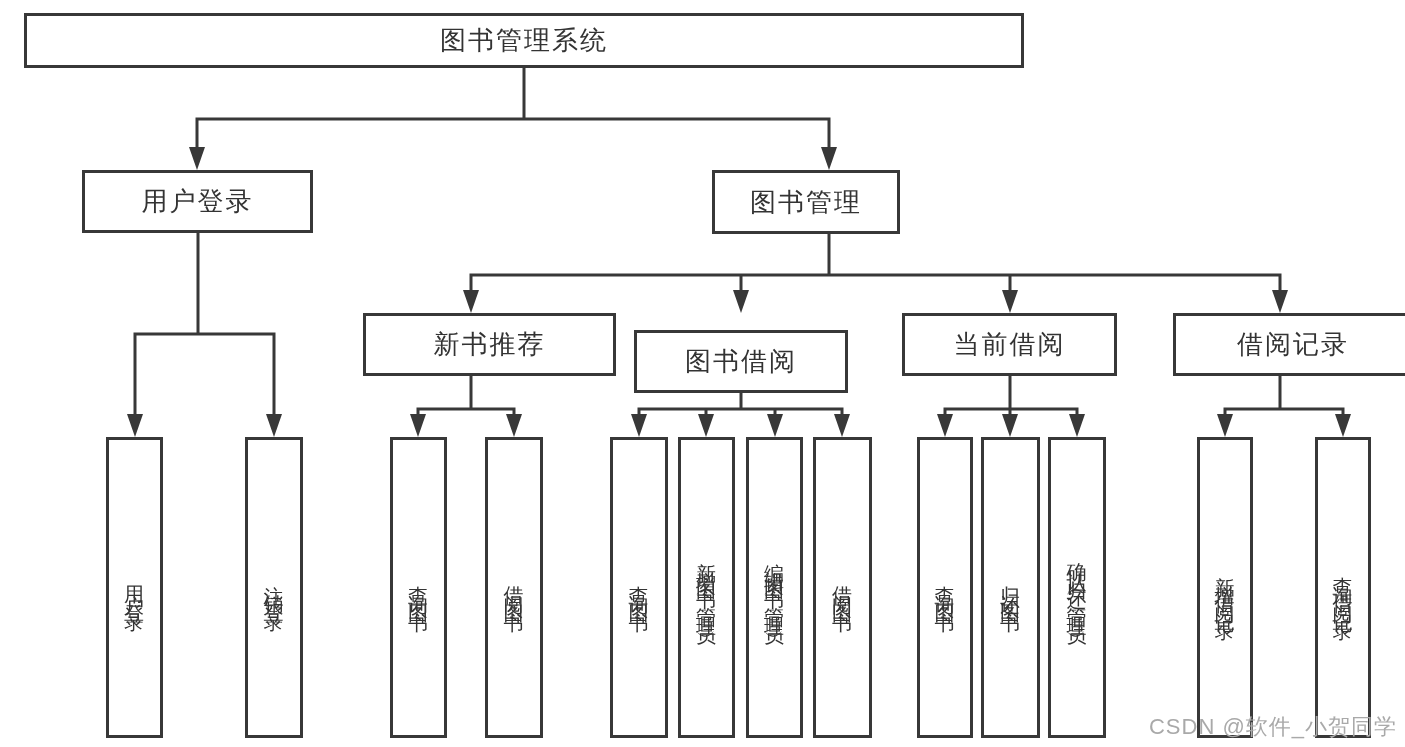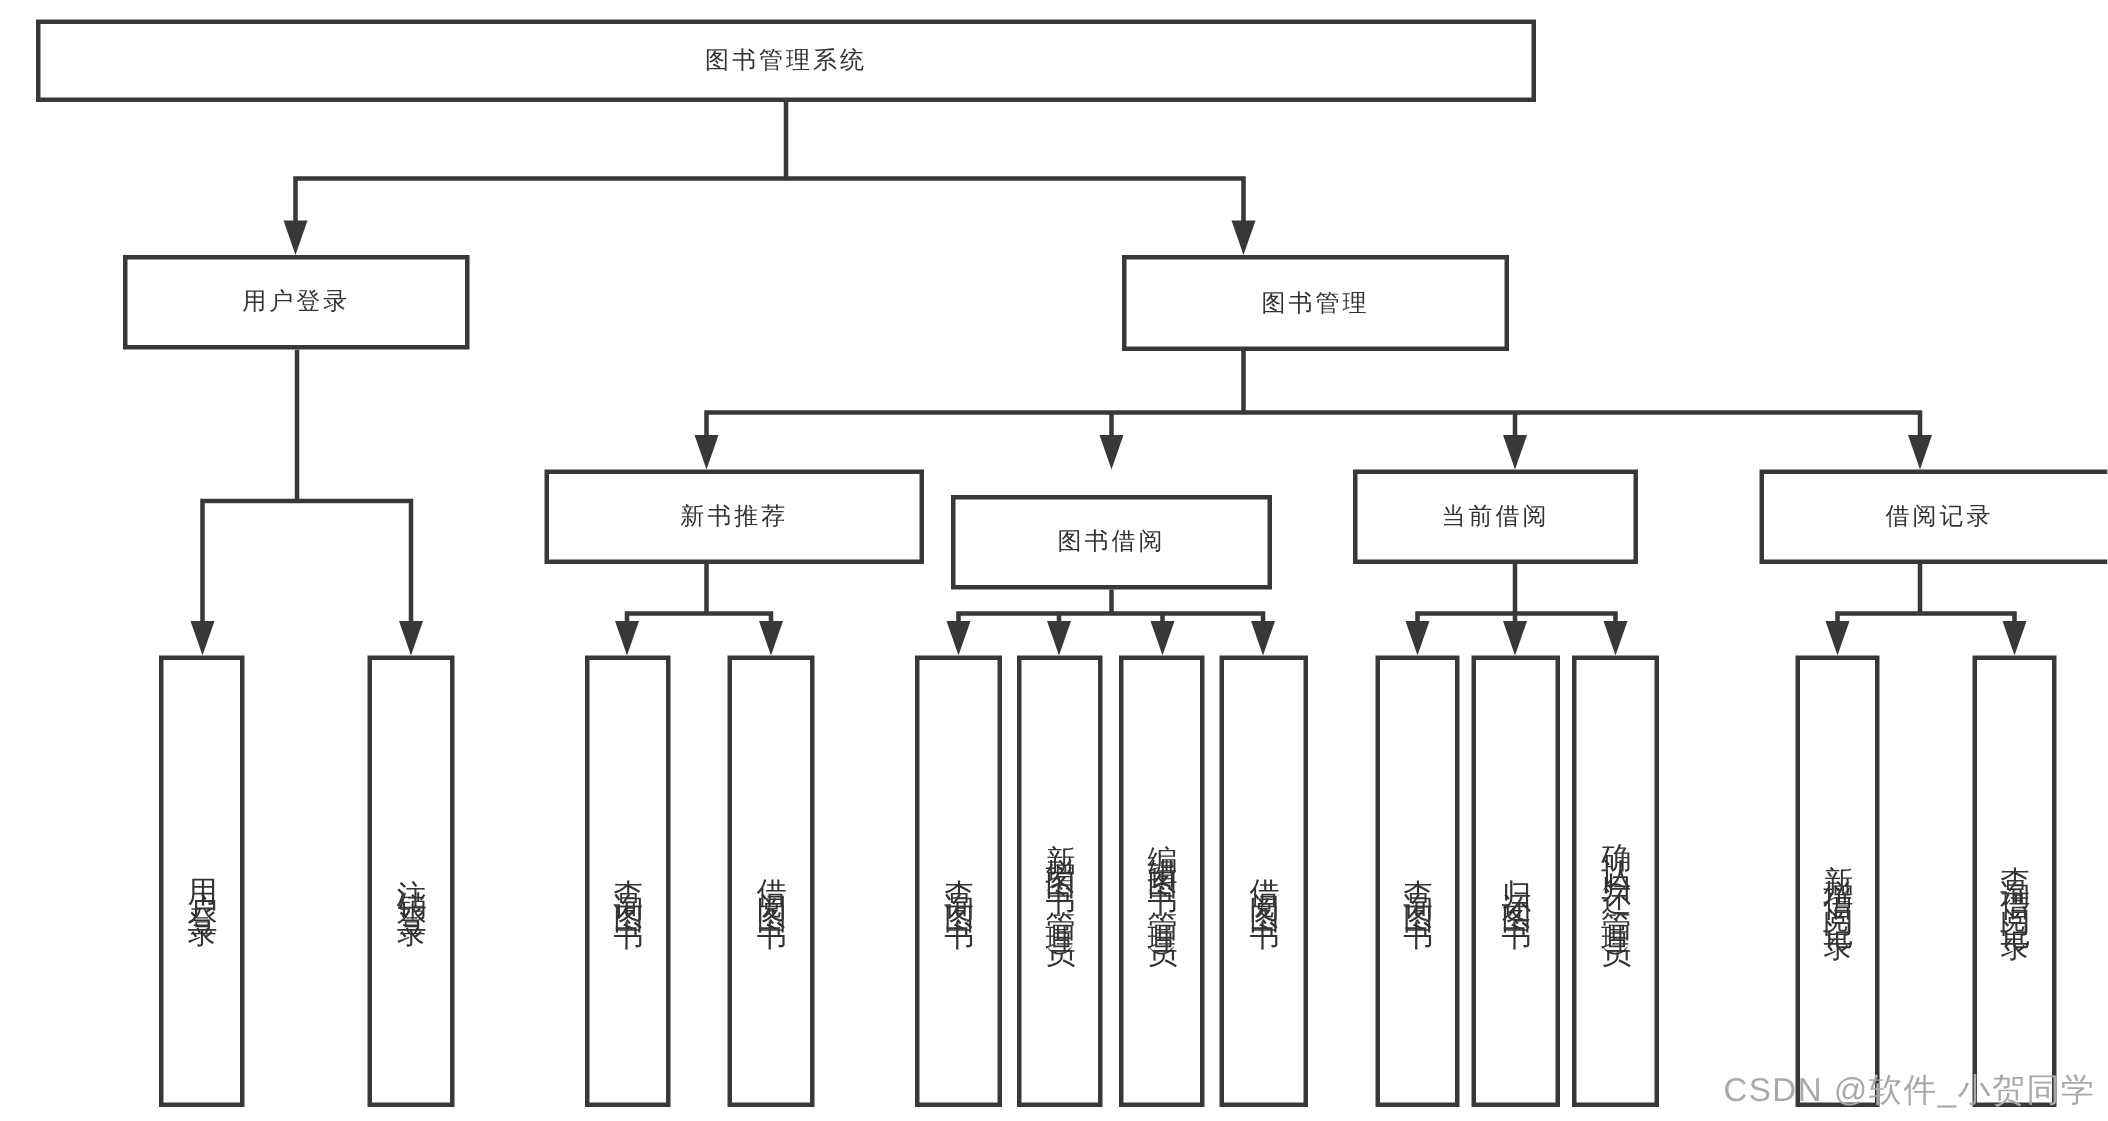--- a/index.html
+++ b/index.html
@@ -14,21 +14,21 @@
   svg.edges{position:absolute;left:0;top:0;z-index:1;}
   .edge{fill:none;stroke:var(--line,#383838);stroke-width:3;}
   .arrow{fill:var(--line,#383838);stroke:none;}
   .node{
     position:absolute;box-sizing:border-box;
     border:3px solid var(--line,#383838);
     background:#ffffff;
     display:flex;align-items:center;justify-content:center;
     z-index:2;
   }
-  .hlabel{font-size:16px;letter-spacing:2px;white-space:nowrap;}
+  .hlabel{font-size:26px;letter-spacing:2px;white-space:nowrap;}
   .leaf .vtext{
     writing-mode:vertical-rl;
     font-size:20px;letter-spacing:9px;line-height:1.1;
     white-space:nowrap;
   }
   .watermark{
     position:absolute;right:8px;bottom:5px;z-index:5;
     font-size:22px;letter-spacing:1px;
     color:var(--watermark,#a9a9a9);
     white-space:nowrap;
@@ -66,25 +66,25 @@
     <polygon class="arrow" points="937,414 953,414 945,437"></polygon>
     <polygon class="arrow" points="1002,414 1018,414 1010,437"></polygon>
     <polygon class="arrow" points="1069,414 1085,414 1077,437"></polygon>
     <polygon class="arrow" points="1217,414 1233,414 1225,437"></polygon>
     <polygon class="arrow" points="1335,414 1351,414 1343,437"></polygon>
   </svg>
 
   <div class="node hlabel" style="left:24px;top:13px;width:1000px;height:55px;">图书管理系统</div>
 
   <div class="node hlabel" style="left:82px;top:170px;width:231px;height:63px;">用户登录</div>
-  <div class="node hlabel" style="left:748px;top:170px;width:258px;height:64px;">图书管理</div>
+  <div class="node hlabel" style="left:712px;top:170px;width:188px;height:64px;">图书管理</div>
 
   <div class="node hlabel" style="left:363px;top:313px;width:253px;height:63px;">新书推荐</div>
   <div class="node hlabel" style="left:634px;top:330px;width:214px;height:63px;">图书借阅</div>
-  <div class="node hlabel" style="left:902px;top:313px;width:190px;height:63px;">当前借阅</div>
+  <div class="node hlabel" style="left:902px;top:313px;width:215px;height:63px;">当前借阅</div>
   <div class="node hlabel" style="left:1173px;top:313px;width:240px;height:63px;text-align:right;">借阅记录</div>
 
   <div class="node leaf" style="left:106px;top:437px;width:57px;height:301px;">
     <span class="vtext">用户登录</span>
   </div>
   <div class="node leaf" style="left:245px;top:437px;width:58px;height:301px;">
     <span class="vtext">注销登录</span>
   </div>
   <div class="node leaf" style="left:390px;top:437px;width:57px;height:301px;">
     <span class="vtext">查询图书</span>

